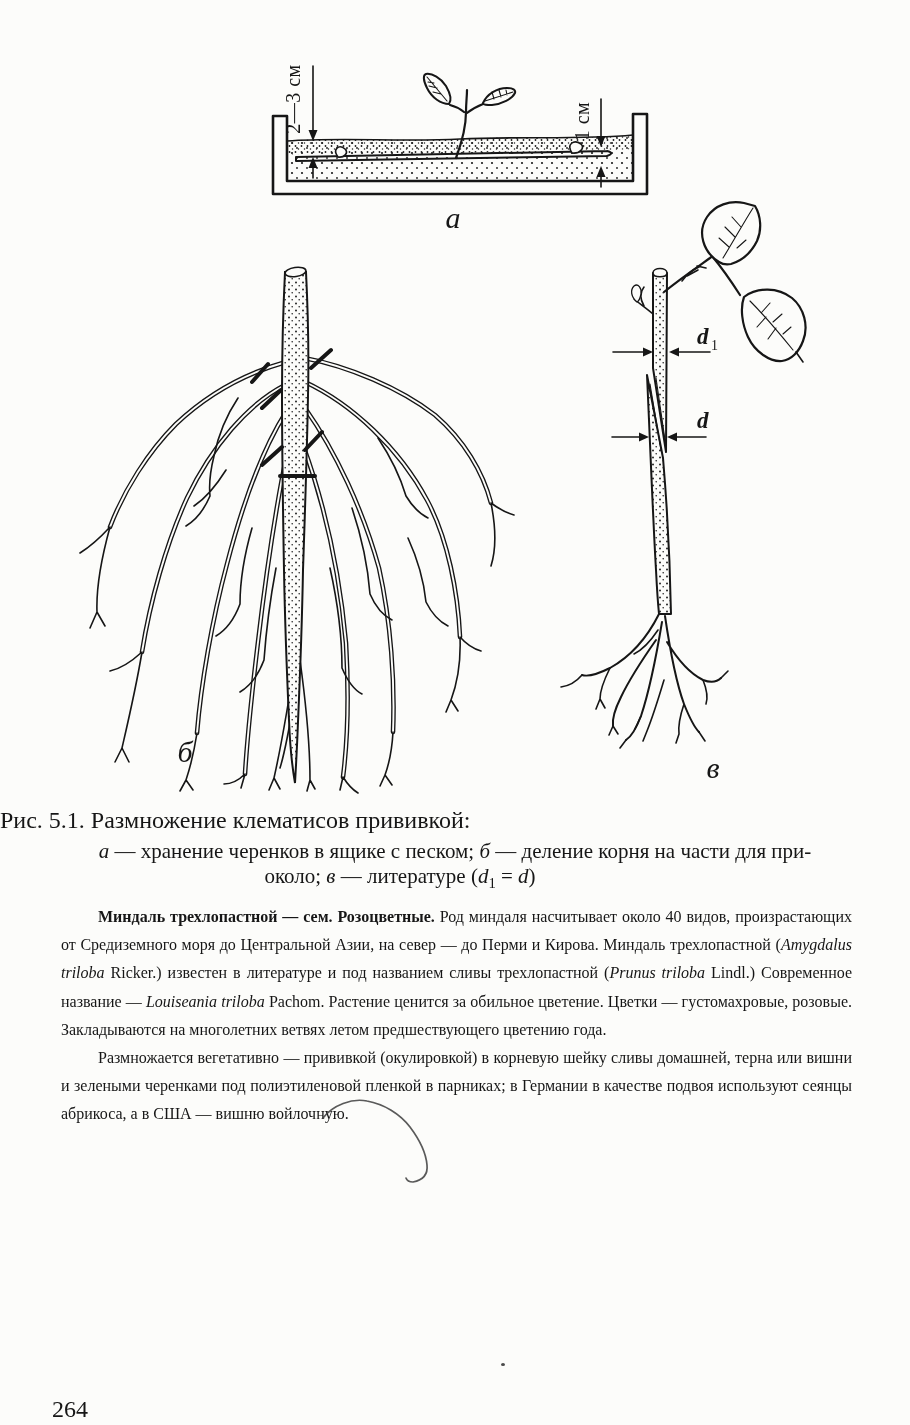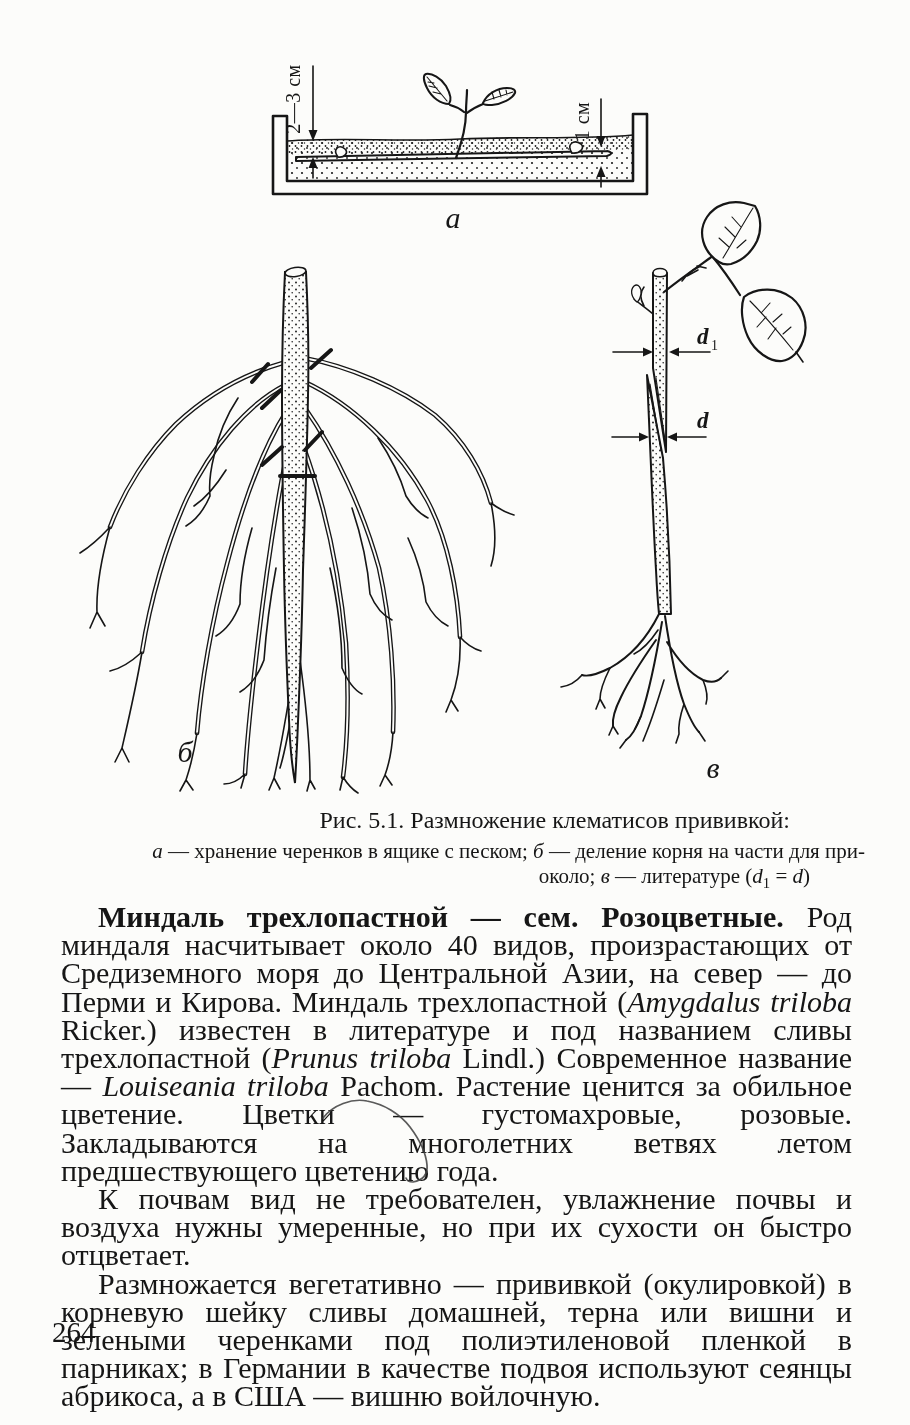--- a/index.html
+++ b/index.html
@@ -17,36 +17,36 @@
   .rI{stroke:#fcfcfa;stroke-width:1.9;fill:none;stroke-linecap:round;}
   .cut{stroke:#161616;stroke-width:4;stroke-linecap:round;fill:none;}
   .fillW{fill:#fcfcfa;}
   .ah{fill:#161616;stroke:none;}
   .fig-svg text{fill:#161616;font-family:"Liberation Serif","DejaVu Serif",serif;}
   text.figlab{font-style:italic;font-size:30px;}
   text.dim{font-size:20px;letter-spacing:.5px;}
   text.dimd{font-size:23px;font-style:italic;font-weight:bold;}
   text.dimsub{font-size:14px;}
   
-  .caption-title{position:absolute;top:807px;left:0;width:790px;text-align:right;
+  .caption-title{position:absolute;top:807px;left:0;width:790px;text-align:left;
     font-size:24px;white-space:nowrap;}
   .legend{position:absolute;top:839px;left:45px;width:820px;text-align:center;
     font-size:21px;line-height:25px;}
-  .legend .ln{white-space:nowrap;text-align:right;}
+  .legend .ln{white-space:nowrap;}
   .legend .ln2{transform:translateX(-55px);}
   .legend i{font-style:italic;}
   .legend sub{font-size:70%;}
   
   .body-text{position:absolute;top:903px;left:61px;width:791px;
-    font-size:30px;line-height:28.2px;text-align:justify;}
+    font-size:16px;line-height:28.2px;text-align:justify;}
   .body-text p{margin:0;text-indent:37px;}
   .body-text b{font-weight:bold;}
   .body-text i{font-style:italic;}
   
-  .page-number{position:absolute;left:52px;top:1316px;font-size:29px;}
+  .page-number{position:absolute;left:52px;top:1396px;font-size:24px;}
   .pen-mark{position:absolute;left:200px;top:1085px;pointer-events:none;}
   .speck{position:absolute;left:501px;top:1363px;width:4px;height:3px;
     background:#2a2a2a;border-radius:50%;opacity:.85;}
 </style>
 </head>
 <body>
 
 <div class="page">
 
   <svg class="fig-svg" width="910" height="800" viewBox="0 0 910 800">
@@ -152,21 +152,20 @@
 
   <div class="caption-title">Рис. 5.1. Размножение клематисов прививкой:</div>
 
   <div class="legend">
     <div class="ln"><i>а</i><span> — хранение черенков в ящике с песком; </span><i>б</i><span> — деление корня на части для при-</span></div>
     <div class="ln ln2"><span>около; </span><i>в</i><span> — литературе (</span><i>d</i><sub>1</sub><span> = </span><i>d</i><span>)</span></div>
   </div>
 
   <div class="body-text">
     <p><b>Миндаль трехлопастной — сем. Розоцветные.</b><span> Род миндаля насчитывает около 40 видов, произрастающих от Средиземного моря до Центральной Азии, на север — до Перми и Кирова. Миндаль трехлопастной (</span><i>Amygdalus triloba</i><span> Ricker.) известен в литературе и под названием сливы трехлопастной (</span><i>Prunus triloba</i><span> Lindl.) Современное название — </span><i>Louiseania triloba</i><span> Pachom. Растение ценится за обильное цветение. Цветки — густомахровые, розовые. Закладываются на многолетних ветвях летом предшествующего цветению года.</span></p>
-    <p>К почвам вид не требователен, увлажнение почвы и воздуха нужны умеренные, но при их сухости он быстро отцветает.</p>
     <p>Размножается вегетативно — прививкой (окулировкой) в корневую шейку сливы домашней, терна или вишни и зелеными черенками под полиэтиленовой пленкой в парниках; в Германии в качестве подвоя используют сеянцы абрикоса, а в США — вишню войлочную.</p>
   </div>
 
   <svg class="pen-mark" width="240" height="120" viewBox="0 0 240 120">
     <path d="M123,33 C133,20 152,13 167,16 C184,19 200,29 210,42 C219,54 226,68 227,80 C228,89 223,95 213,97 C210,97 207,96 206,93" fill="none" stroke="#3d3d3d" stroke-width="1.7" opacity="0.85" stroke-linecap="round"></path>
   </svg>
 
   <div class="page-number">264</div>
 
   <div class="speck"></div>

